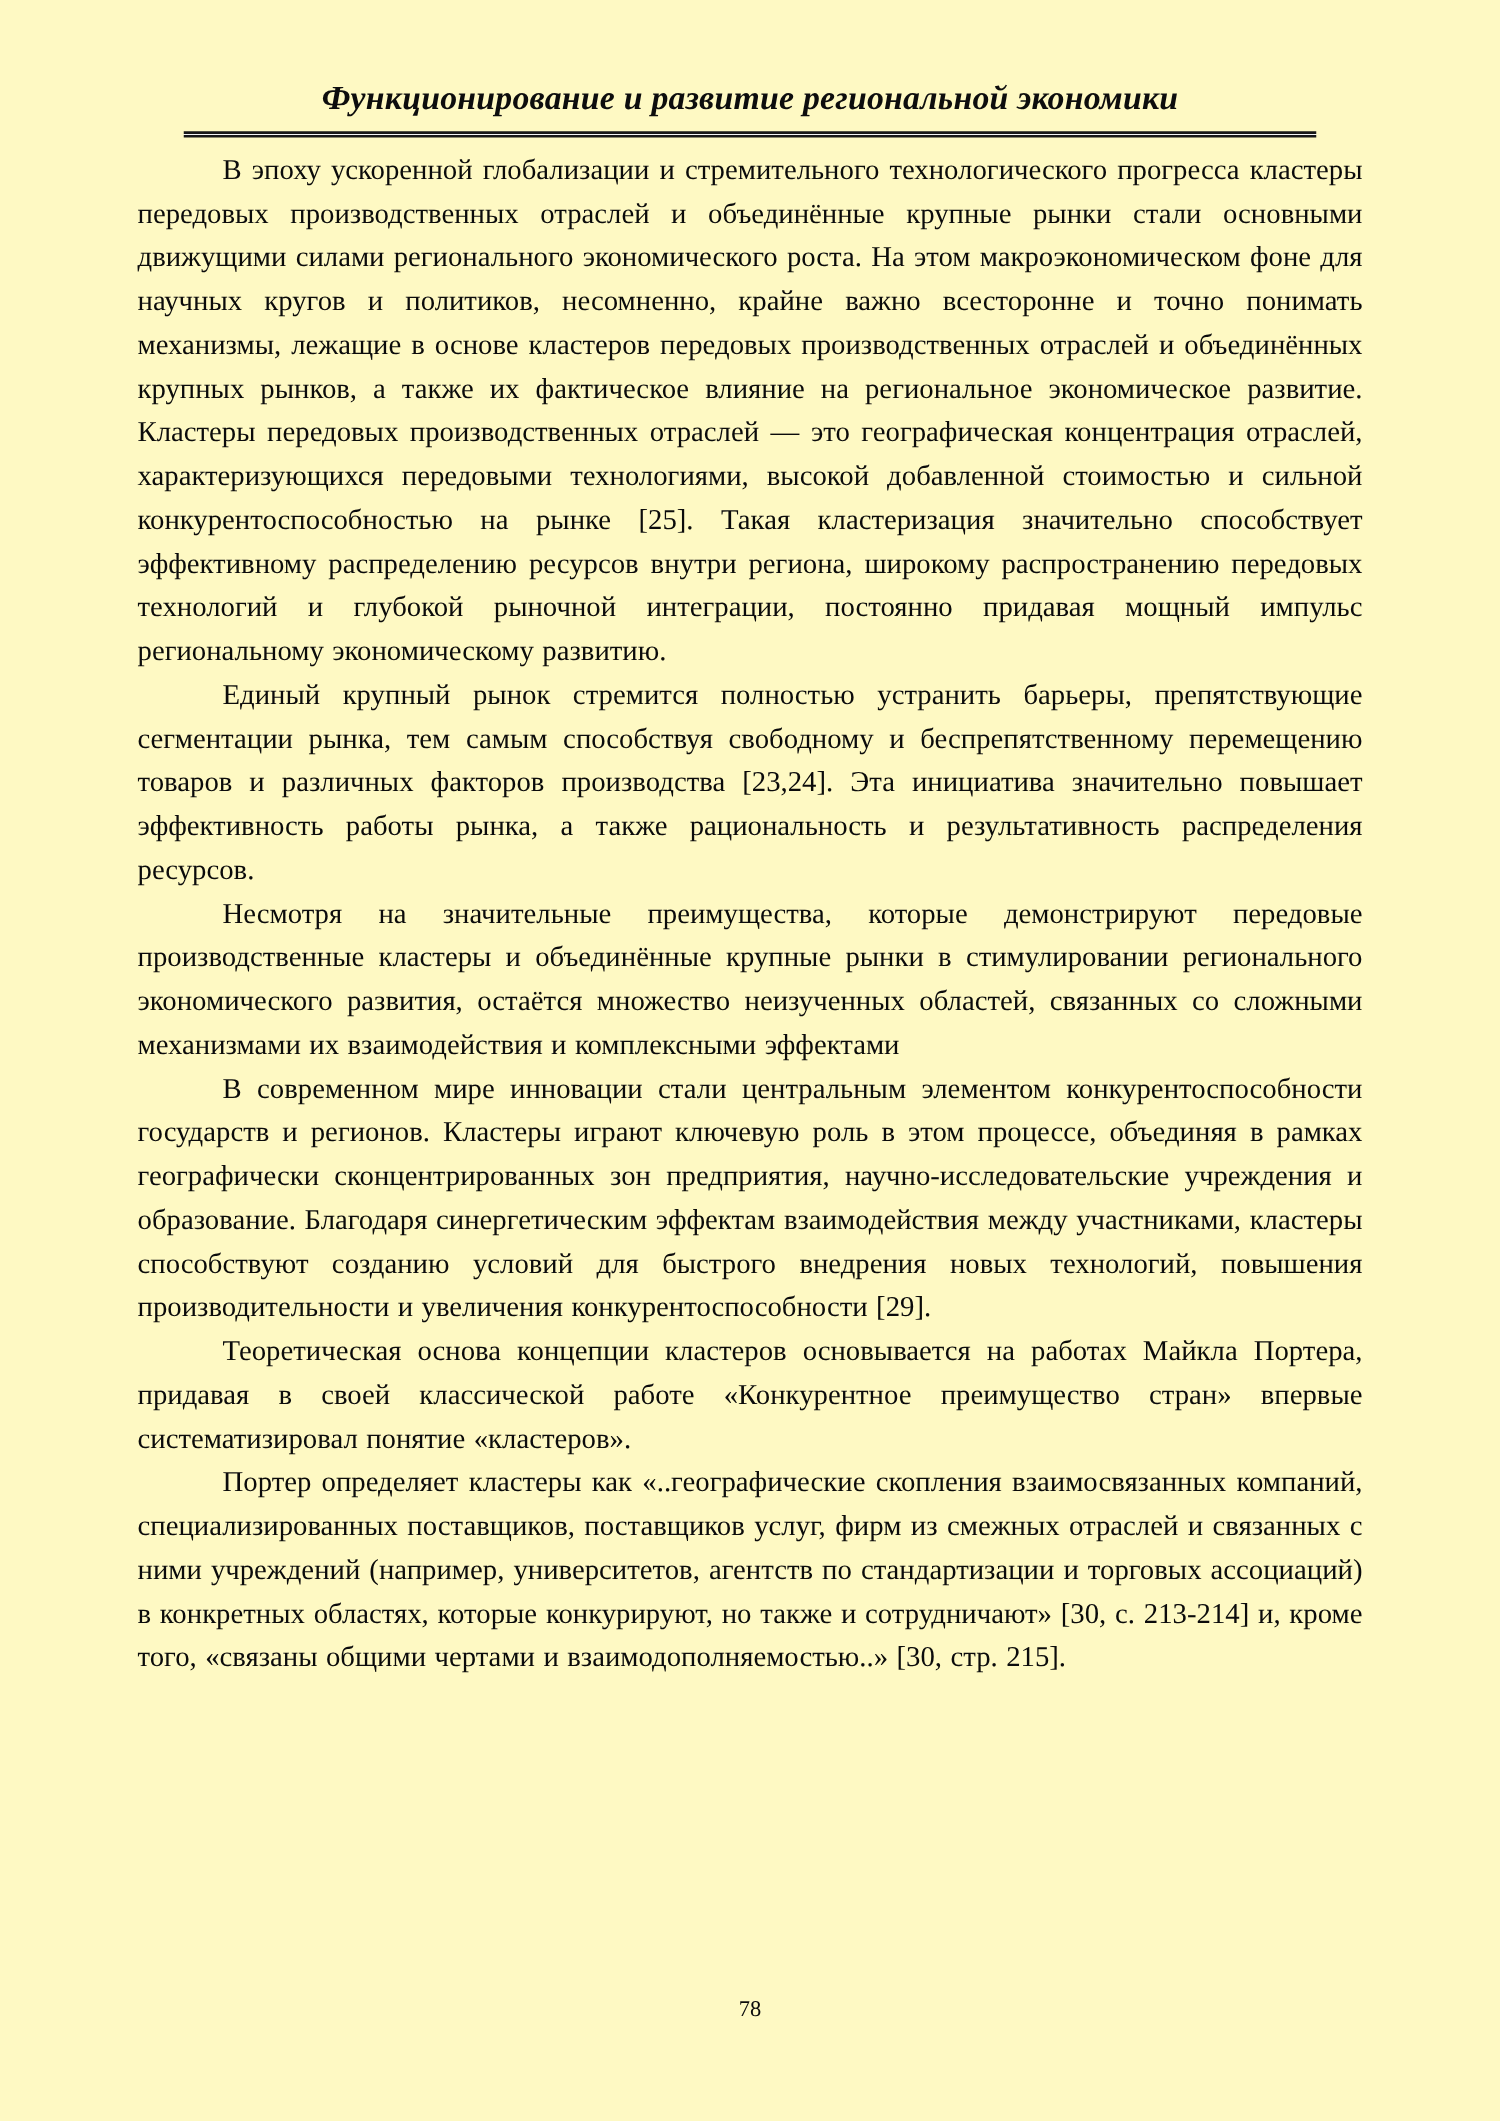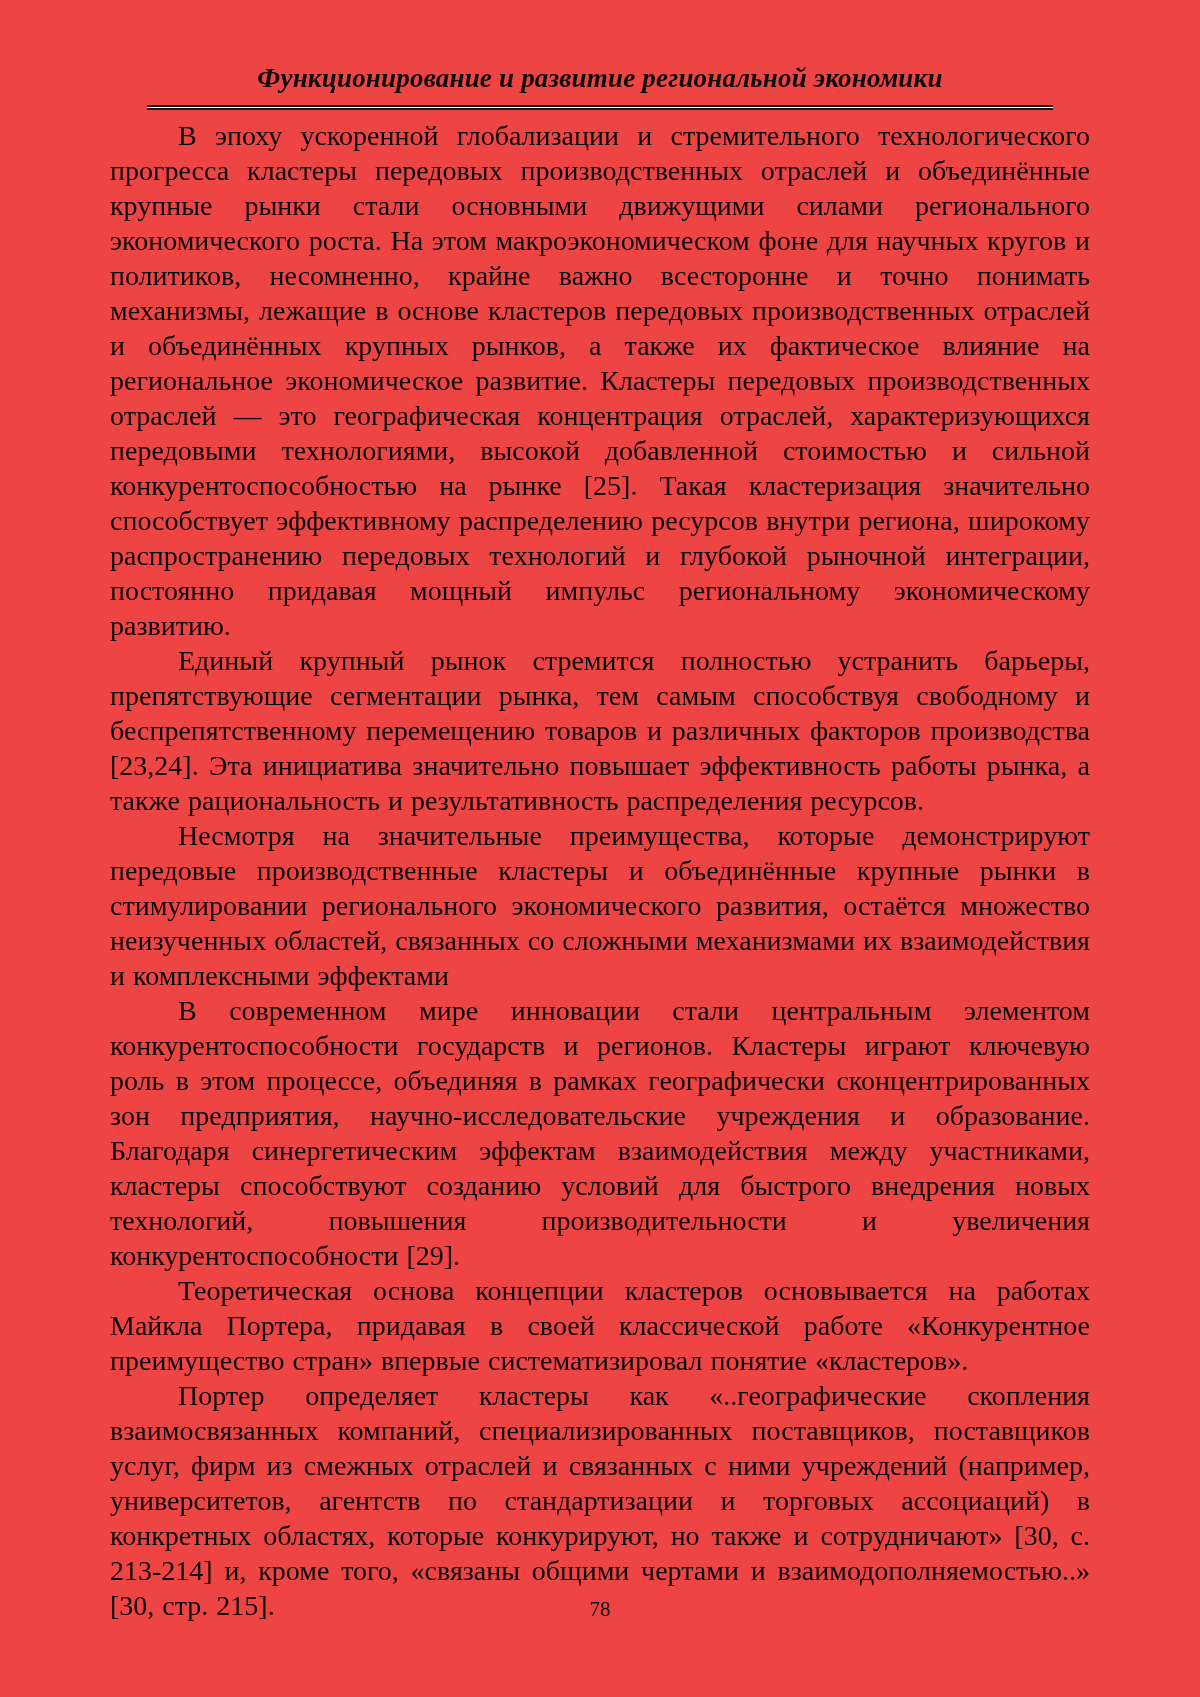--- a/index.html
+++ b/index.html
@@ -4,21 +4,21 @@
 <style>
   html, body {
     margin: 0;
     padding: 0;
     background: #ffffff;
   }
   .page {
     position: relative;
     width: 1200px;
     height: 1697px;
-    background: #ef4444;
+    background: #fef9c3;
     color: #0a0a0a;
     font-family: "Liberation Serif", "DejaVu Serif", serif;
     overflow: hidden;
     box-sizing: border-box;
   }
   .running-header {
     padding-top: 63px;
     text-align: center;
     font-size: 27px;
     font-weight: 700;
@@ -42,37 +42,37 @@
     text-align: center;
     font-size: 23px;
     font-weight: 700;
     color: #0d0d0d;
   }
   .body-text {
     margin: 8px 110px 0 110px;
   }
   .body-text p {
     margin: 0;
-    font-size: 28px;
+    font-size: 23px;
     line-height: 35px;
     text-align: justify;
     text-indent: 68px;
     color: #0b0b0b;
     word-spacing: 1px;
   }
   .body-text p.continues {
     text-align-last: justify;
   }
   .page-number {
     position: absolute;
     top: 1597px;
     left: 0;
     width: 100%;
     text-align: center;
-    font-size: 21px;
+    font-size: 18px;
     color: #0b0b0b;
   }
 </style>
 </head>
 <body>
 
 <div class="page">
 
   <div class="running-header">Функционирование и развитие региональной экономики</div>
 

